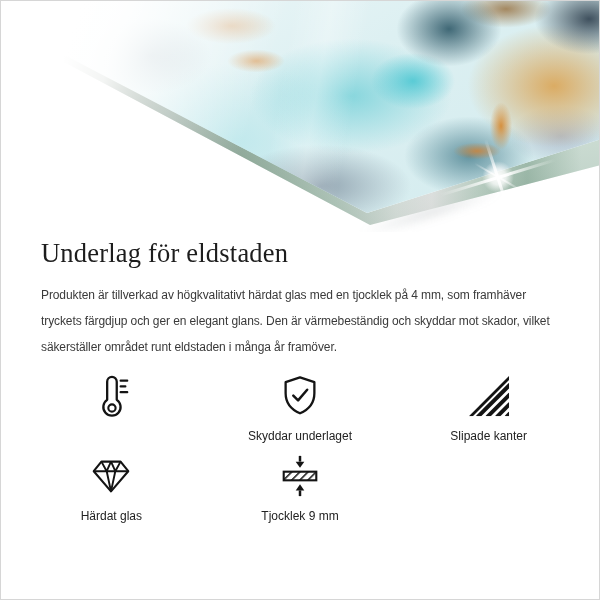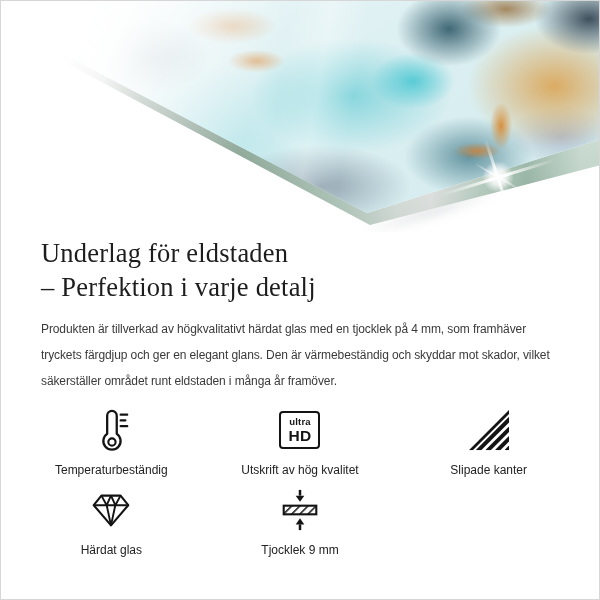--- a/index.html
+++ b/index.html
@@ -111,50 +111,48 @@
       <i class="glow"></i>
         <i class="a1"></i>
         <i class="a2"></i>
         <i class="a3"></i>
     </div>
   </section>
 
   <section class="content">
     <h1>
       <span>Underlag för eldstaden</span><br>
-      <span>– Perfektion i varje detalj</span>
     </h1>
 
     <p class="desc">Produkten är tillverkad av högkvalitativt härdat glas med en tjocklek på 4 mm, som framhäver tryckets färgdjup och ger en elegant glans. Den är värmebeständig och skyddar mot skador, vilket säkerställer området runt eldstaden i många år framöver.</p>
 
     <div class="features">
 
       <div class="feature">
         <span class="icon">
           <svg width="46" height="46" viewBox="0 0 48 48" fill="none" stroke="#141414">
             <path d="M30 28 V9 a5 5 0 0 0 -10 0 v19 a9 9 0 1 0 10 0 z" stroke-width="2.4" stroke-linejoin="round"></path>
             <circle cx="25" cy="36.5" r="3.8" stroke-width="2.2"></circle>
             <line x1="34" y1="8" x2="41" y2="8" stroke-width="2.2" stroke-linecap="round"></line>
             <line x1="34" y1="14" x2="39" y2="14" stroke-width="2.2" stroke-linecap="round"></line>
             <line x1="34" y1="20" x2="41" y2="20" stroke-width="2.2" stroke-linecap="round"></line>
           </svg>
         </span>
-        <span class="label">Temperaturbeständig</span>
-      </div>
-
-      <div class="feature">
-        <span class="icon">
-          <span class="uhd">
-            <span class="u">ultra</span>
-            <span class="hd">HD</span>
-          </span>
-        </span>
-        <span class="label">Utskrift av hög kvalitet</span>
-      </div>
-
+      </div>
+
+
+      <div class="feature">
+        <span class="icon">
+          <svg width="46" height="46" viewBox="0 0 48 48" fill="none" stroke="#141414">
+            <path d="M24 4.5 L39 9.5 V21 c0 10.5 -7 17.5 -15 21 C16 38.5 9 31.5 9 21 V9.5 Z" stroke-width="2.4" stroke-linejoin="round"></path>
+            <path d="M17 23.5 L22 28.5 L31.5 17.5" stroke-width="2.6" stroke-linecap="round" stroke-linejoin="round"></path>
+          </svg>
+        </span>
+        <span class="label">Skyddar underlaget</span>
+      </div>
 
       <div class="feature">
         <span class="icon">
           <svg width="46" height="46" viewBox="0 0 48 48" fill="none">
             <defs>
                 <clipPath id="triClip">
                   <path d="M3 45 L45 3 L45 45 Z"></path>
                 </clipPath>
               </defs>
             <g clip-path="url(#triClip)" stroke="#141414">

